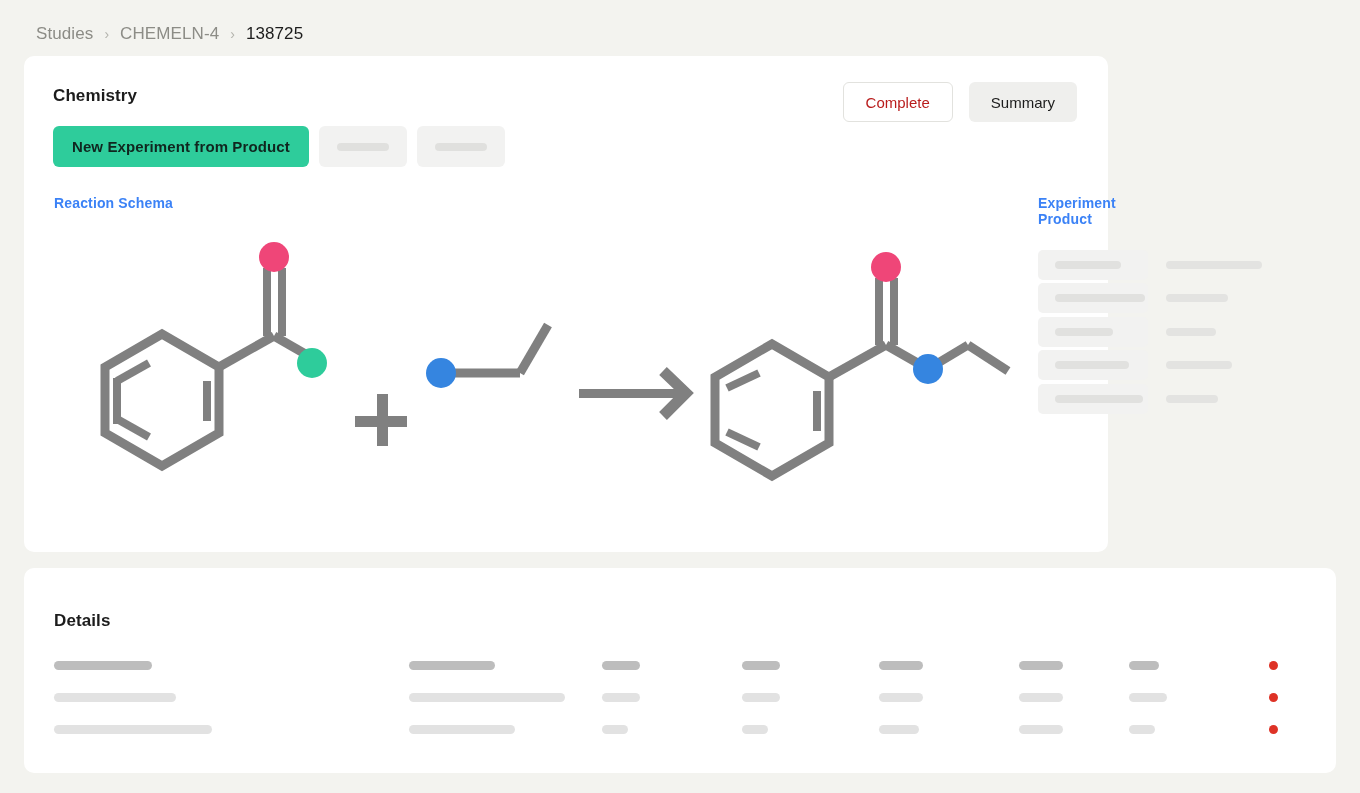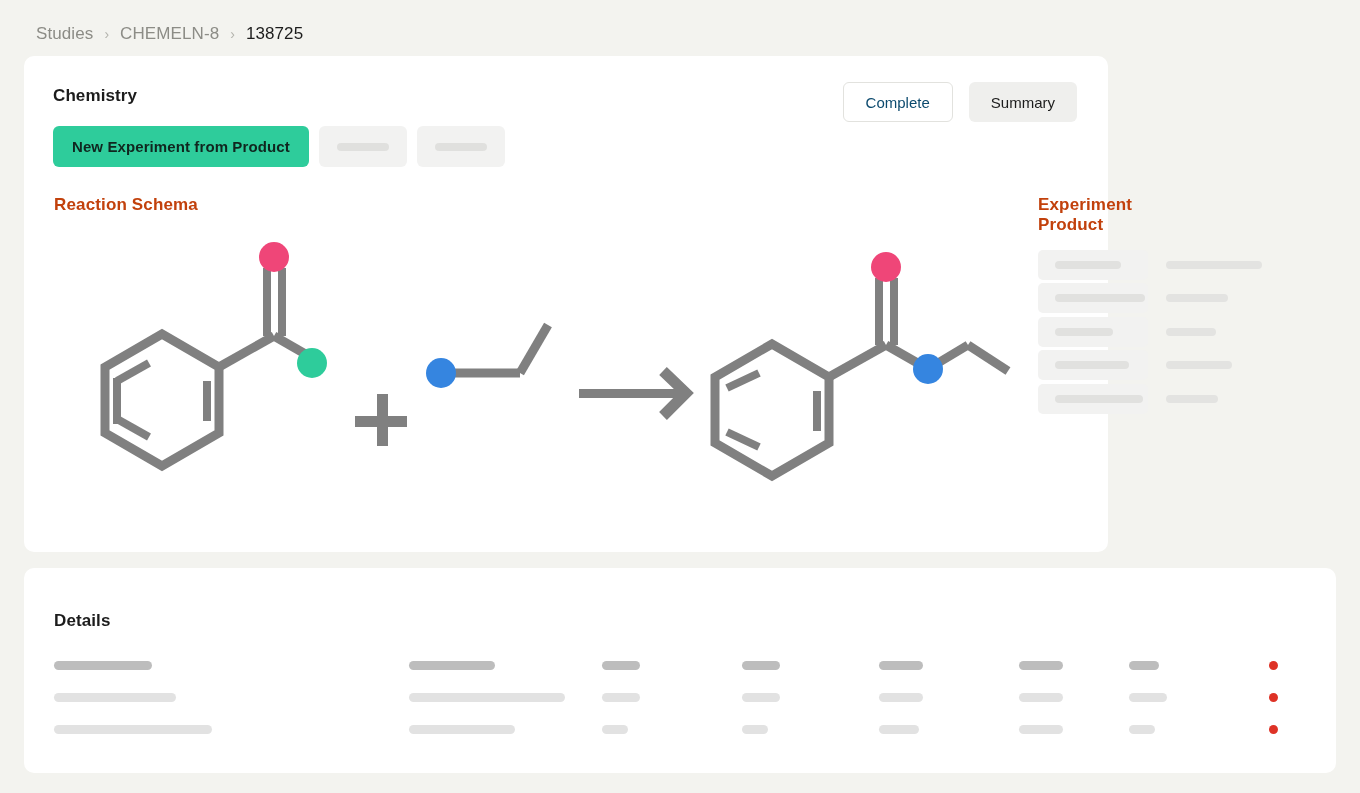--- a/index.html
+++ b/index.html
@@ -80,21 +80,21 @@
     gap: 16px;
   }
   .btn-outline {
     height: 40px;
     padding: 8px 22px;
     background: #ffffff;
     border: 1px solid #e2e2de;
     border-radius: 6px;
     font-size: 15px;
     font-family: "Liberation Sans", sans-serif;
-    color: #0c4a6e;
+    color: #b91c1c;
     cursor: pointer;
     display: flex;
     align-items: center;
     justify-content: center;
   }
   .btn-grey {
     height: 40px;
     padding: 4px 22px;
     background: #efefed;
     border: none;
@@ -146,23 +146,23 @@
   .btn-skeleton .bar {
     width: 52px;
     height: 8px;
     border-radius: 4px;
     background: #e0e0de;
   }
 
   
   .section-label {
     position: absolute;
-    font-size: 17px;
+    font-size: 14px;
     font-weight: 700;
-    color: #c2410c;
+    color: #3b82f6;
     letter-spacing: .15px;
   }
   #schema-label { left: 30px; top: 139px; }
   #details-label { left: 1014px; top: 139px; }
   #reagents-label { left: 30px; top: 43px; }
 
   
   #reaction-schema {
     position: absolute;
     left: 26px;
@@ -232,21 +232,21 @@
     background: #de3226;
     top: 9px;
   }
 </style>
 </head>
 <body>
 
 <div class="breadcrumb">
   <span class="crumb">Studies</span>
   <span class="crumb-sep">›</span>
-  <span class="crumb">CHEMELN-8</span>
+  <span class="crumb">CHEMELN-4</span>
   <span class="crumb-sep">›</span>
   <span class="crumb current">138725</span>
 </div>
 
 <div class="card" id="chemistry-card">
 
   <div class="card-title" id="chemistry-title">Chemistry</div>
 
   <div class="header-actions">
     <button class="btn-outline">Complete</button>

